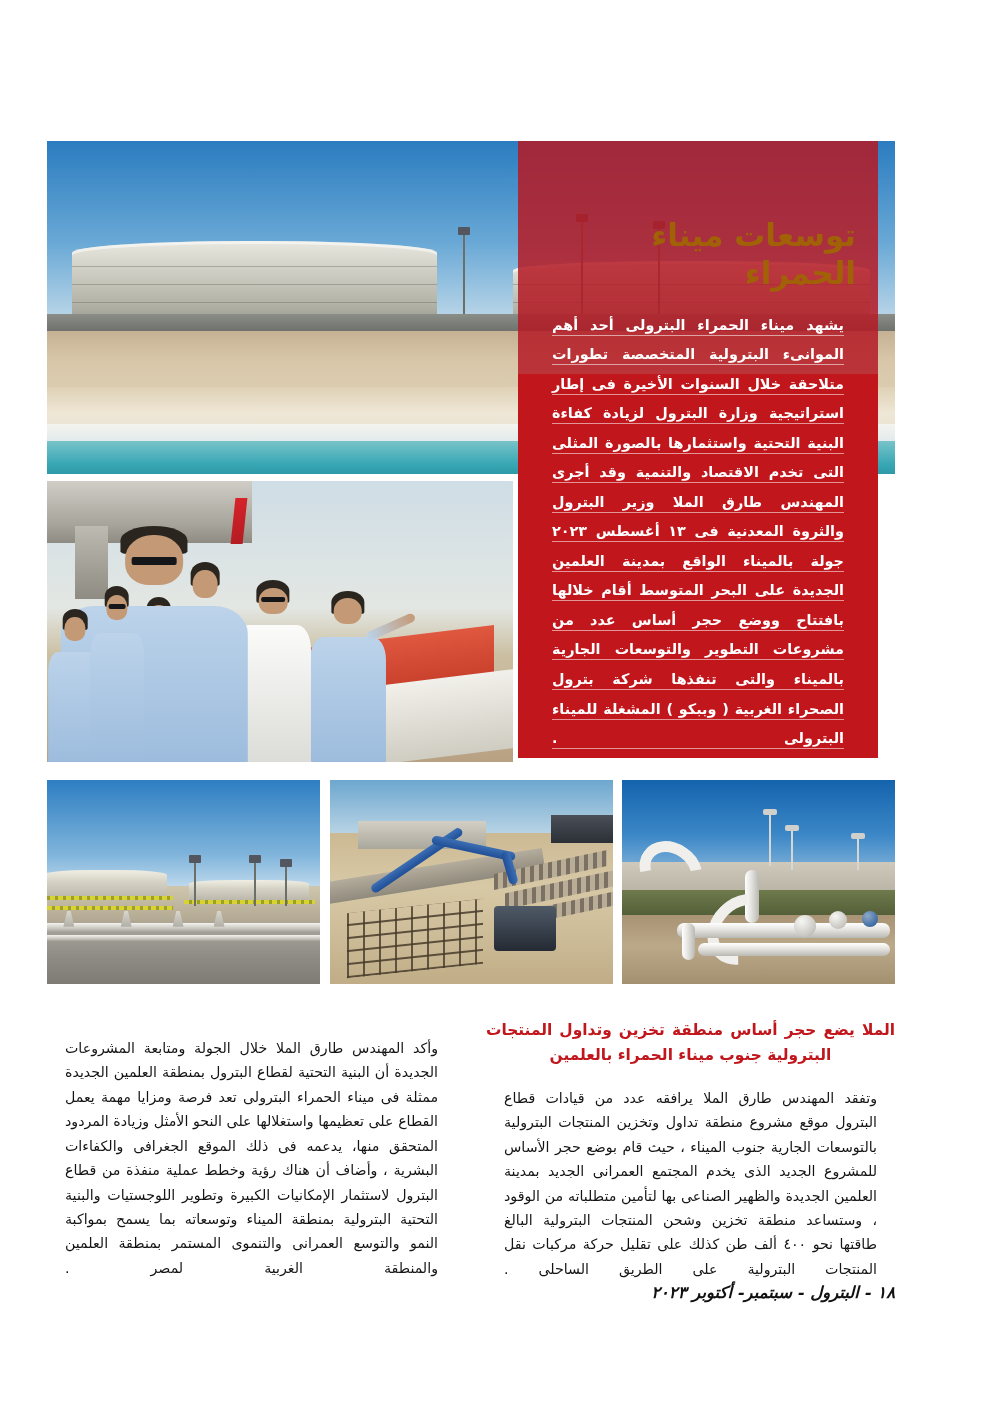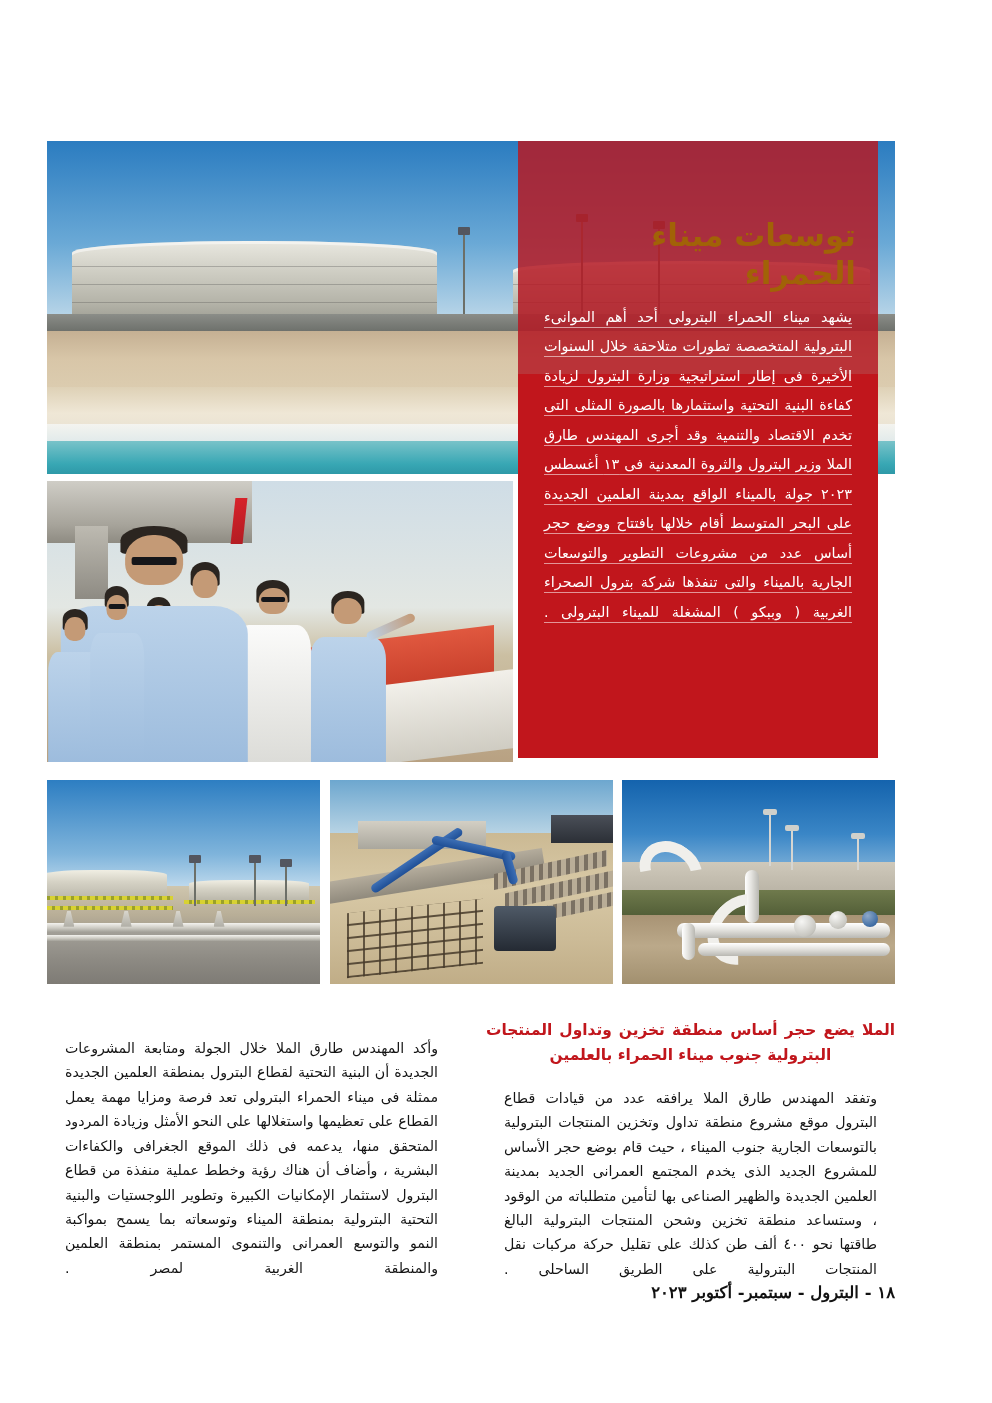--- a/index.html
+++ b/index.html
@@ -279,26 +279,26 @@
     font-size: 23px;
     font-weight: bold;
     text-align: right;
     line-height: 1.28;
     direction: rtl;
     margin: 0 0 26px 0;
   }
   .banner-body {
     color: #ffffff;
     font-size: 14.4px;
-    font-weight: normal;
+    font-weight: bold;
     line-height: 2.05;
     text-align: justify;
     text-align-last: justify;
     direction: rtl;
-    margin: 4px;
+    margin: 12px;
     text-decoration: underline;
     text-decoration-color: rgba(255,255,255,.55);
     text-underline-offset: 5px;
     text-decoration-thickness: 1px;
   }
 
   
   #article-columns {
     position: absolute;
     left: 47px; top: 1018px; width: 848px; height: 262px;
@@ -329,20 +329,21 @@
 
   
   #page-footer {
     position: absolute;
     right: 97px; top: 1283px;
     color: #111111;
     font-size: 16.5px;
     font-weight: bold;
     direction: rtl;
     font-family: "DejaVu Serif", "Liberation Serif", serif;
+    font-style: italic;
   }
 </style>
 </head>
 <body>
 
 <div class="page">
 
   <div class="photo" id="photo-tanks-beach">
     <div class="sky"></div>
     <div class="sand"></div>

